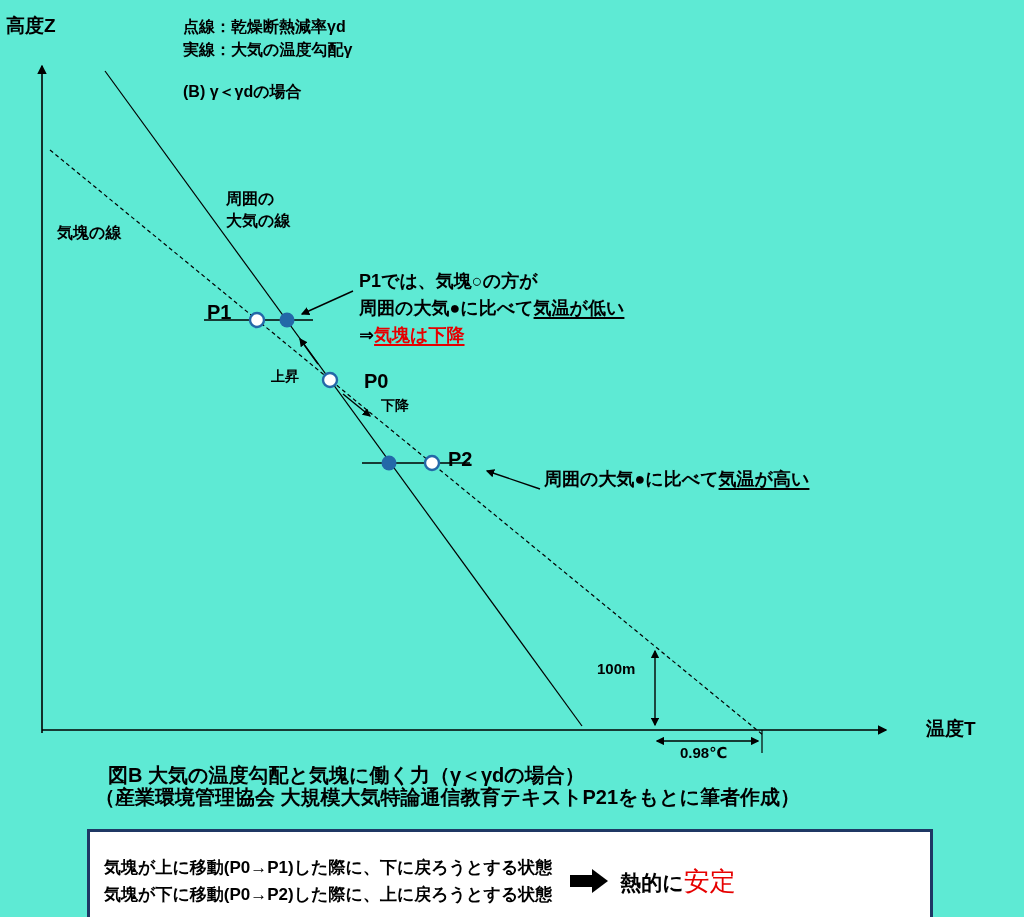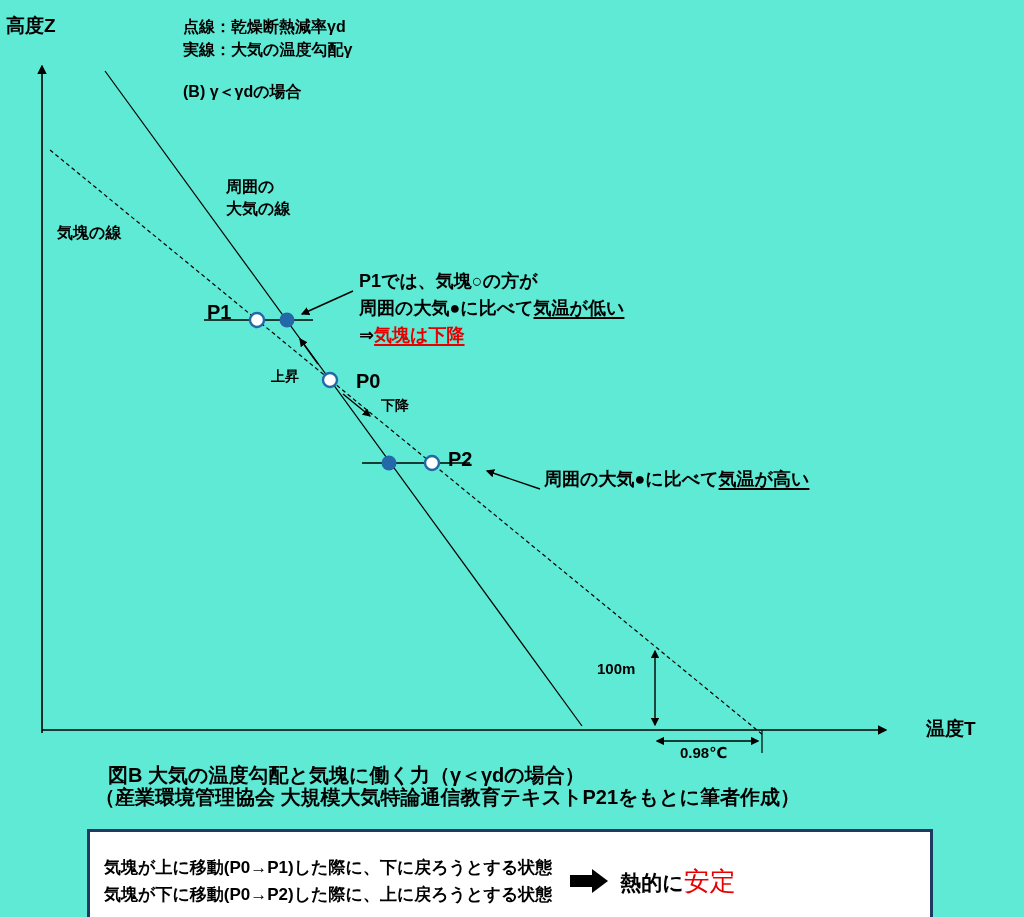--- a/index.html
+++ b/index.html
@@ -74,28 +74,28 @@
 
   <div class="lbl axis-lbl" style="left:6px; top:13px;">高度Z</div>
   <div class="lbl axis-lbl" style="left:926px; top:716px;">温度T</div>
 
   <div class="lbl legend" style="left:183px; top:15px;">
     <div>点線：乾燥断熱減率γd</div>
     <div>実線：大気の温度勾配γ</div>
   </div>
   <div class="lbl case-lbl" style="left:183px; top:82px;">(B) γ＜γdの場合</div>
 
-  <div class="lbl line-lbl" style="left:226px; top:176px;">
+  <div class="lbl line-lbl" style="left:226px; top:188px;">
     <div>周囲の</div>
     <div>大気の線</div>
   </div>
   <div class="lbl line-lbl" style="left:57px; top:222px;">気塊の線</div>
 
   <div class="lbl pt-lbl" style="left:207px; top:301px;">P1</div>
-  <div class="lbl pt-lbl" style="left:356px; top:370px;">P0</div>
+  <div class="lbl pt-lbl" style="left:364px; top:370px;">P0</div>
   <div class="lbl pt-lbl" style="left:448px; top:448px;">P2</div>
 
   <div class="lbl motion-lbl" style="left:271px; top:368px;">上昇</div>
   <div class="lbl motion-lbl" style="left:381px; top:397px;">下降</div>
 
   <div class="annot" style="left:359px; top:268px;">
     <div><span>P1では、気塊○の方が</span></div>
     <div><span>周囲の大気●に比べて</span><span class="emph">気温が低い</span></div>
     <div><span>⇒</span><span class="emph red">気塊は下降</span></div>
   </div>

